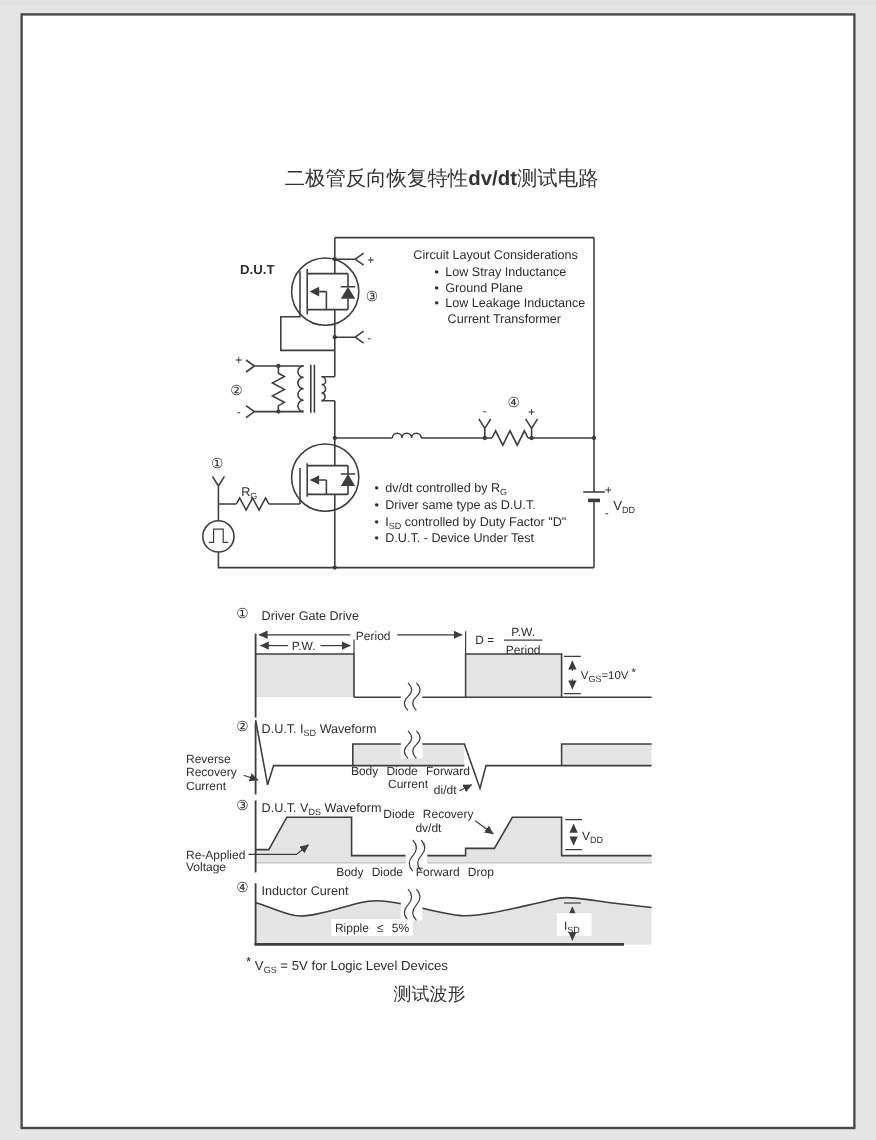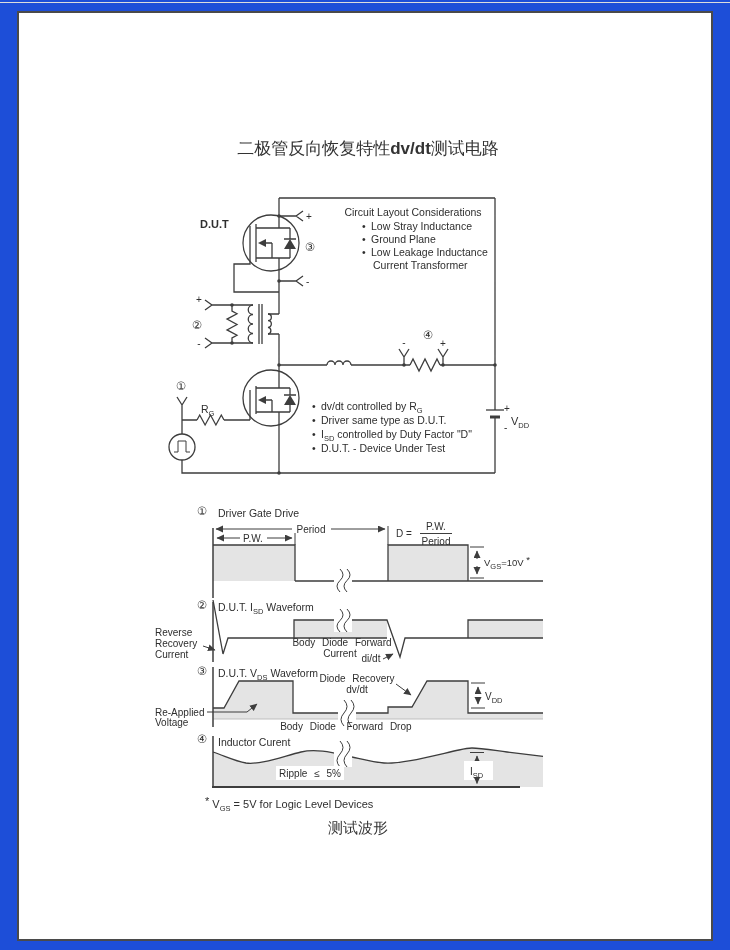--- a/index.html
+++ b/index.html
@@ -1,16 +1,16 @@
 <!DOCTYPE html>
 <html><head>
 <meta charset="utf-8">
 <style>
   html,body{margin:0;padding:0;background:#fff;}
-  .page{position:relative;width:730px;height:950px;background:#1d4ed8;overflow:hidden;
+  .page{position:relative;width:730px;height:950px;background:#e5e5e5;overflow:hidden;
         font-family:"Liberation Sans",sans-serif;}
   .top-hairline{position:absolute;left:0;top:2px;width:730px;height:1px;background:#dcdcdc;}
   .frame{position:absolute;left:17px;top:11px;width:696px;height:930px;
          border:2px solid #4a4a4a;box-sizing:border-box;background:#fff;}
   svg{position:absolute;left:0;top:0;}
   svg text{white-space:pre;fill:#2e2e2e;font-family:"Liberation Sans",sans-serif;}
   .ln{stroke:#3d3d3d;stroke-width:1.3;fill:none;}
   .ln-thin{stroke:#3d3d3d;stroke-width:1;fill:none;}
   .ln-thick{stroke:#3d3d3d;stroke-width:3;fill:none;}
   .axis{stroke:#3d3d3d;stroke-width:1.5;fill:none;}

